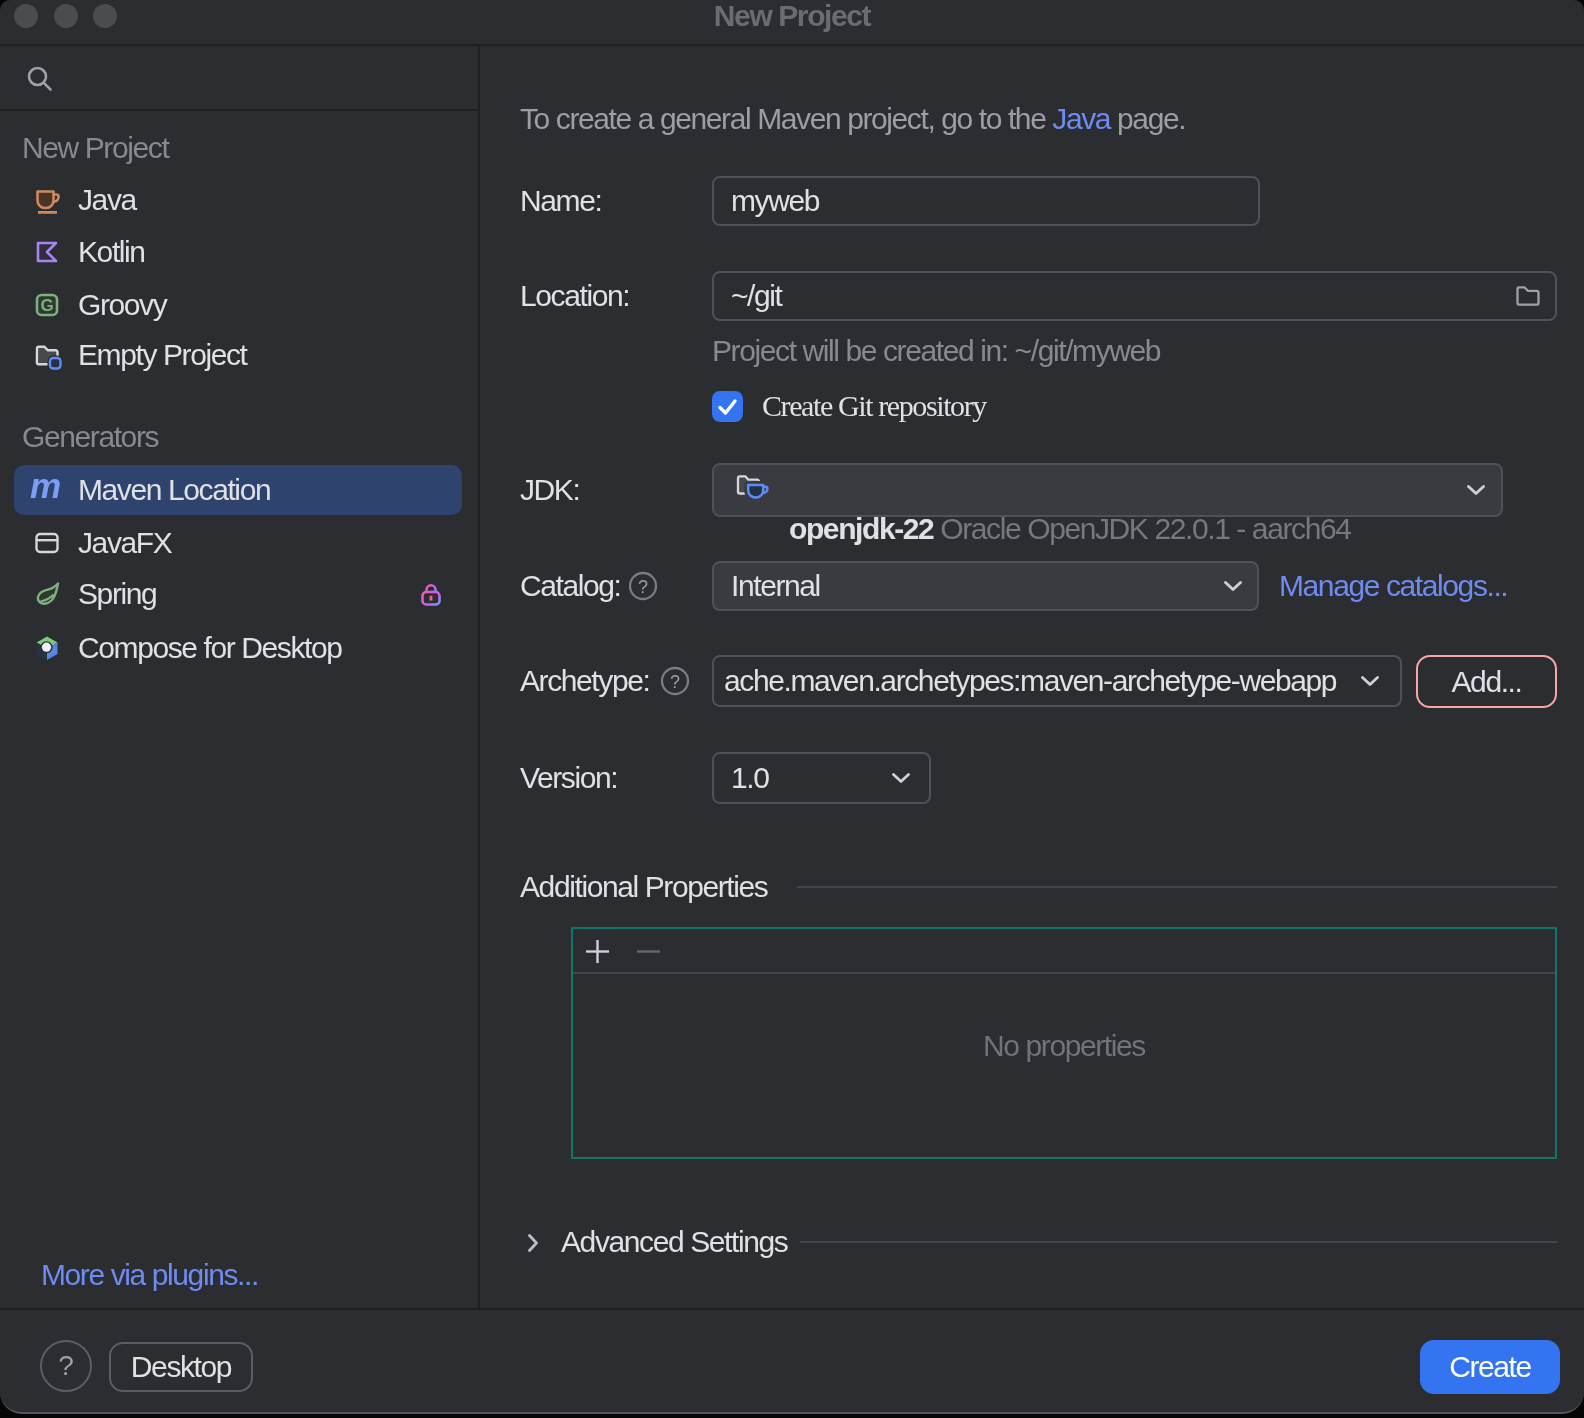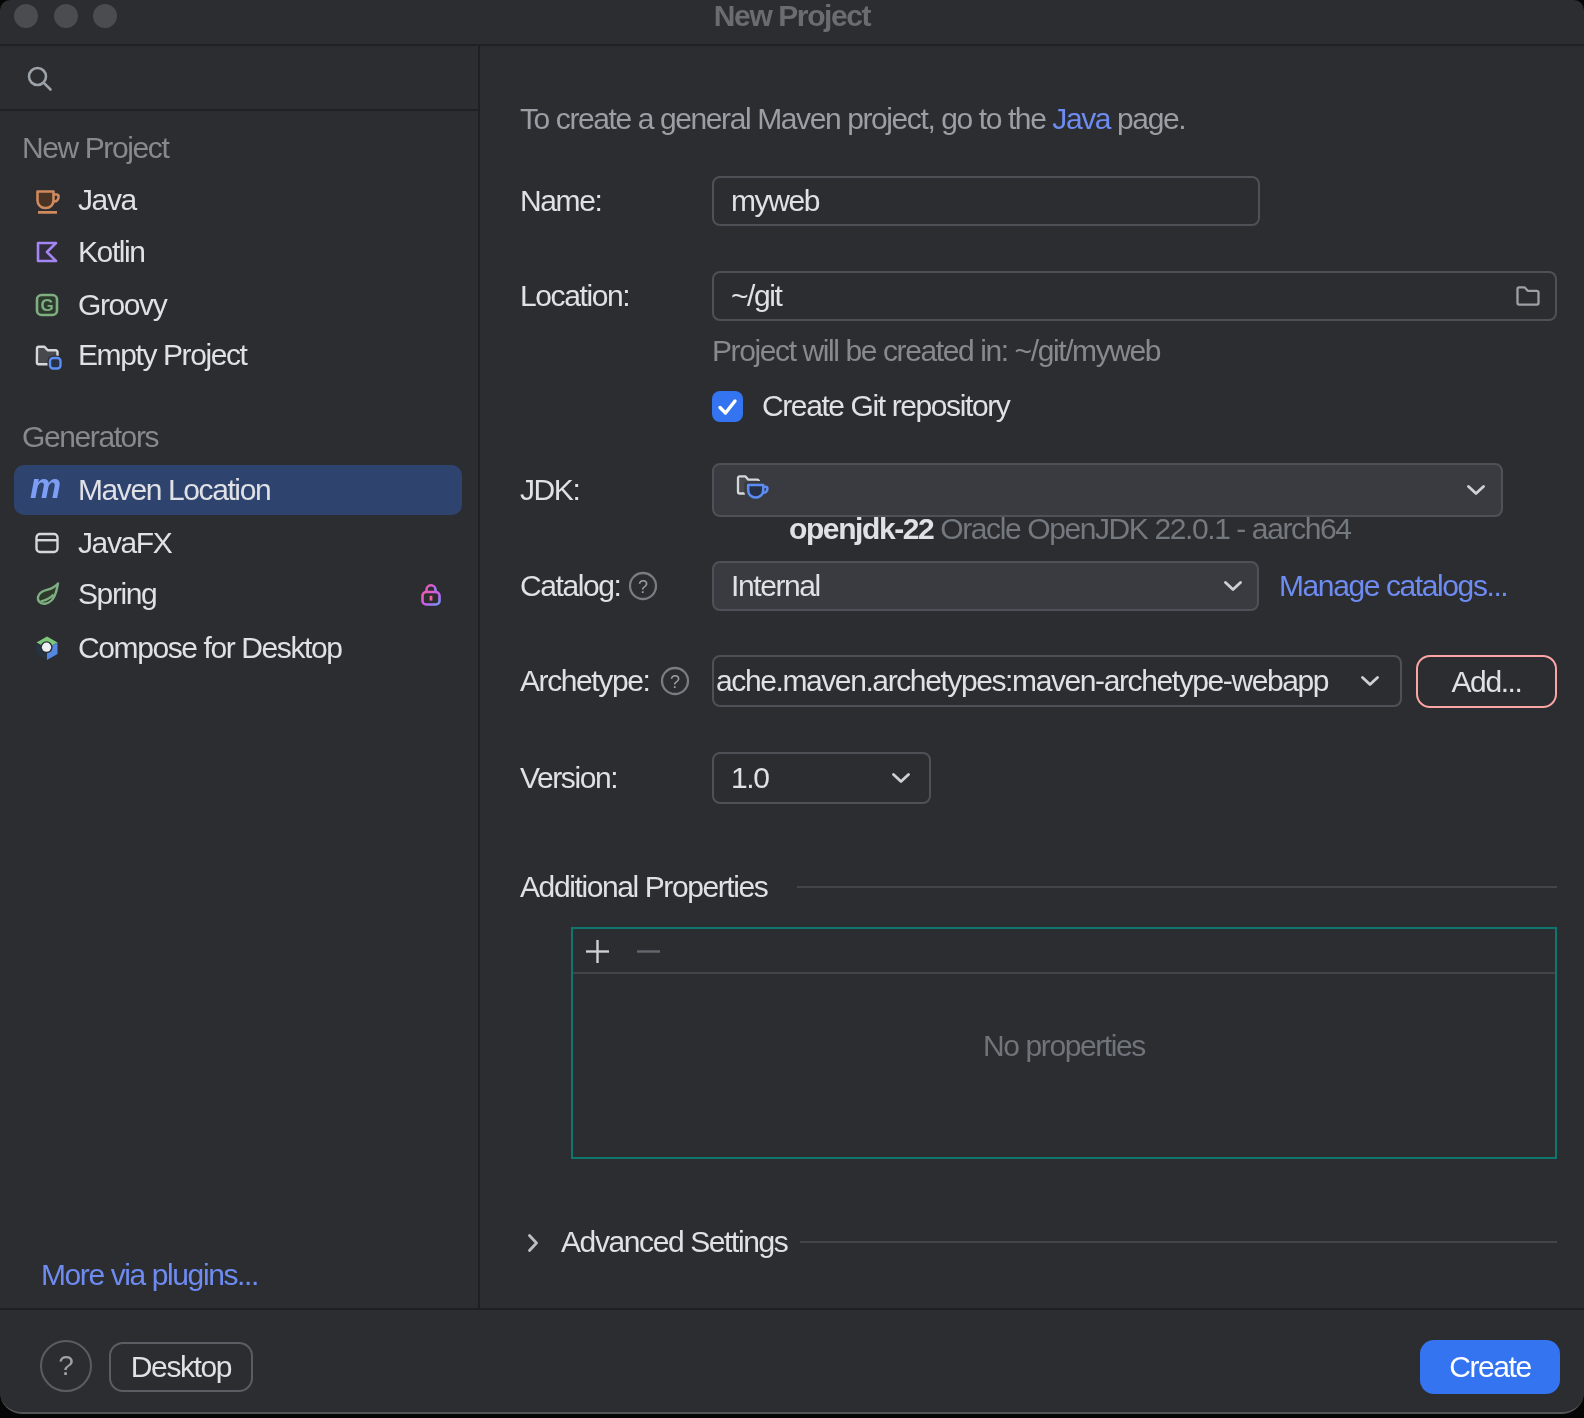--- a/index.html
+++ b/index.html
@@ -122,21 +122,21 @@
     <svg class="abs" style="left:1034px;top:236px;" width="28" height="28" viewBox="0 0 28 28">
       <path d="M3.5,7 a1.6,1.6 0 0 1 1.6,-1.6 h5.6 l3,3.4 h9.2 a1.6,1.6 0 0 1 1.6,1.6 v10.6 a1.6,1.6 0 0 1 -1.6,1.6 h-17.8 a1.6,1.6 0 0 1 -1.6,-1.6 z" fill="none" stroke="#9da0a6" stroke-width="2.3" stroke-linejoin="round"></path>
     </svg>
 
     <div class="abs txt gray" style="left:232px;top:288px;">Project will be created in: ~/git/myweb</div>
 
     <div class="abs" style="left:232px;top:345px;width:31px;height:31px;border-radius:8px;background:#3574f0;"></div>
     <svg class="abs" style="left:232px;top:345px;" width="31" height="31" viewBox="0 0 31 31">
       <polyline points="8,16.5 13.5,22 23,10" fill="none" stroke="#ffffff" stroke-width="3.4" stroke-linecap="round" stroke-linejoin="round"></polyline>
     </svg>
-    <div class="abs txt" style="left:282px;top:343px;">Create Git repository</div>
+    <div class="abs txt" style="left:282px;top:343px;font-family:Liberation Serif, serif;">Create Git repository</div>
 
     <div class="abs txt" style="left:40px;top:427px;">JDK:</div>
     <div class="combo-filled" style="left:232px;top:417px;width:791px;height:54px;"></div>
     <svg class="abs" style="left:255px;top:424px;" width="44" height="42" viewBox="0 0 44 42">
       <path d="M3,8 a1.7,1.7 0 0 1 1.7,-1.7 h5.6 l3,3.4 h9 a1.7,1.7 0 0 1 1.7,1.7 v10.4 a1.7,1.7 0 0 1 -1.7,1.7 h-17.6 a1.7,1.7 0 0 1 -1.7,-1.7 z" fill="#46484c" stroke="#d5d7db" stroke-width="2.3" stroke-linejoin="round"></path>
       <path d="M13.2,15 h15 v5.3 a7.3,7.3 0 0 1 -7.3,7.3 h-0.4 a7.3,7.3 0 0 1 -7.3,-7.3 z" fill="#393b40" stroke="#393b40" stroke-width="8" stroke-linejoin="round"></path>
       <path d="M28.2,16.8 h2.5 a1.7,1.7 0 0 1 1.7,1.7 v0.3 a4,4 0 0 1 -4,4 h-0.5" fill="none" stroke="#393b40" stroke-width="8"></path>
       <path d="M13.2,15 h15 v5.3 a7.3,7.3 0 0 1 -7.3,7.3 h-0.4 a7.3,7.3 0 0 1 -7.3,-7.3 z" fill="#263147" stroke="#5b8df5" stroke-width="2.5" stroke-linejoin="round"></path>
       <path d="M28.2,16.8 h2.5 a1.7,1.7 0 0 1 1.7,1.7 v0.3 a4,4 0 0 1 -4,4 h-0.5" fill="none" stroke="#5b8df5" stroke-width="2.5"></path>
     </svg>
@@ -156,21 +156,21 @@
       <polyline points="1.5,1.5 9,8.5 16.5,1.5" fill="none" stroke="#ced0d6" stroke-width="2.8" stroke-linecap="round" stroke-linejoin="round"></polyline>
     </svg>
     <div class="abs txt link" style="left:799px;top:523px;">Manage catalogs...</div>
 
     <div class="abs txt" style="left:40px;top:618px;">Archetype:</div>
     <svg class="abs" style="left:180px;top:620px;" width="30" height="30" viewBox="0 0 30 30">
       <circle cx="15" cy="15" r="13" fill="none" stroke="#787c83" stroke-width="2.3"></circle>
       <text x="15" y="21.5" text-anchor="middle" font-size="18" fill="#9da0a6" font-family="Liberation Sans">?</text>
     </svg>
     <div class="input" style="left:232px;top:609px;width:690px;height:52px;overflow:hidden;">
-      <div class="abs txt" style="left:2px;top:7px;text-align:right;">ache.maven.archetypes:maven-archetype-webapp</div>
+      <div class="abs txt" style="left:10px;top:7px;text-align:right;">ache.maven.archetypes:maven-archetype-webapp</div>
     </div>
     <svg class="abs" style="left:881px;top:630px;" width="18" height="11" viewBox="0 0 18 11">
       <polyline points="1.5,1.5 9,8.5 16.5,1.5" fill="none" stroke="#ced0d6" stroke-width="2.8" stroke-linecap="round" stroke-linejoin="round"></polyline>
     </svg>
     <div class="abs vcent txt" style="left:936px;top:609px;width:141px;height:53px;border:2px solid #fca5a5;border-radius:14px;justify-content:center;">Add...</div>
 
     <div class="abs txt" style="left:40px;top:715px;">Version:</div>
     <div class="input" style="left:232px;top:706px;width:219px;height:52px;"></div>
     <div class="abs txt" style="left:251px;top:715px;">1.0</div>
     <svg class="abs" style="left:412px;top:727px;" width="18" height="11" viewBox="0 0 18 11">

